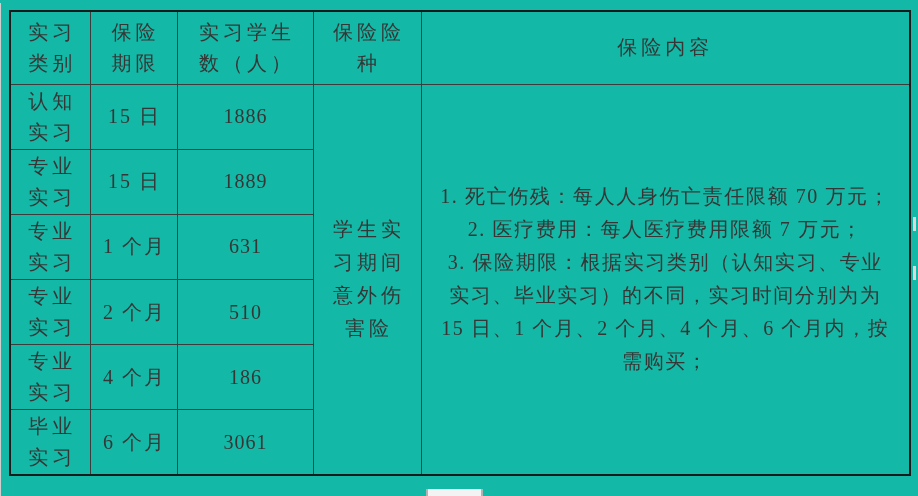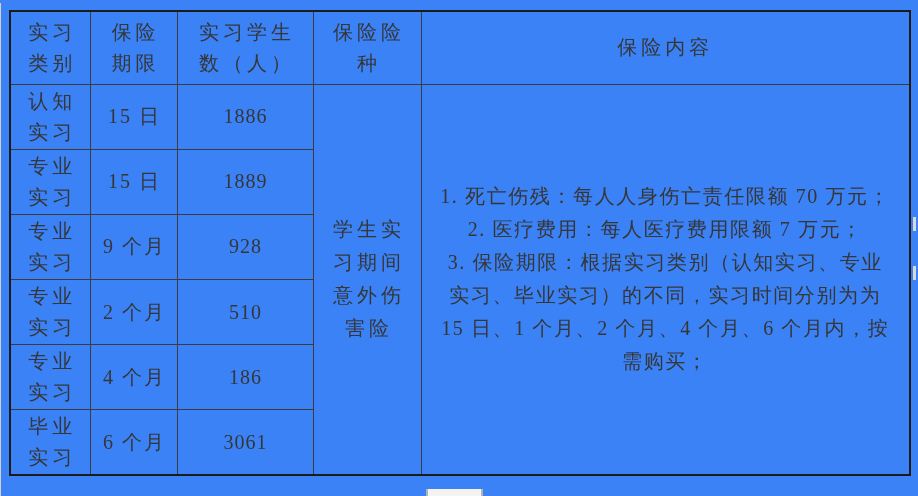--- a/index.html
+++ b/index.html
@@ -4,21 +4,21 @@
 <style>
   html, body {
     margin: 0;
     padding: 0;
     background: #ffffff;
   }
   .page {
     position: relative;
     width: 918px;
     height: 496px;
-    background: #3b82f6;
+    background: #14b8a6;
     font-family: "Liberation Serif", "DejaVu Serif", serif;
     color: #333333;
     overflow: hidden;
   }
   table.ins-table {
     position: absolute;
     left: 9px;
     top: 10px;
     width: 900px;
     height: 466px;
@@ -127,22 +127,22 @@
           <div class="cat-line">实习</div>
         </td>
         <td class="period-cell">15 日</td>
         <td class="students-cell">1889</td>
       </tr>
       <tr>
         <td>
           <div class="cat-line">专业</div>
           <div class="cat-line">实习</div>
         </td>
-        <td class="period-cell">9 个月</td>
-        <td class="students-cell">928</td>
+        <td class="period-cell">1 个月</td>
+        <td class="students-cell">631</td>
       </tr>
       <tr>
         <td>
           <div class="cat-line">专业</div>
           <div class="cat-line">实习</div>
         </td>
         <td class="period-cell">2 个月</td>
         <td class="students-cell">510</td>
       </tr>
       <tr>

